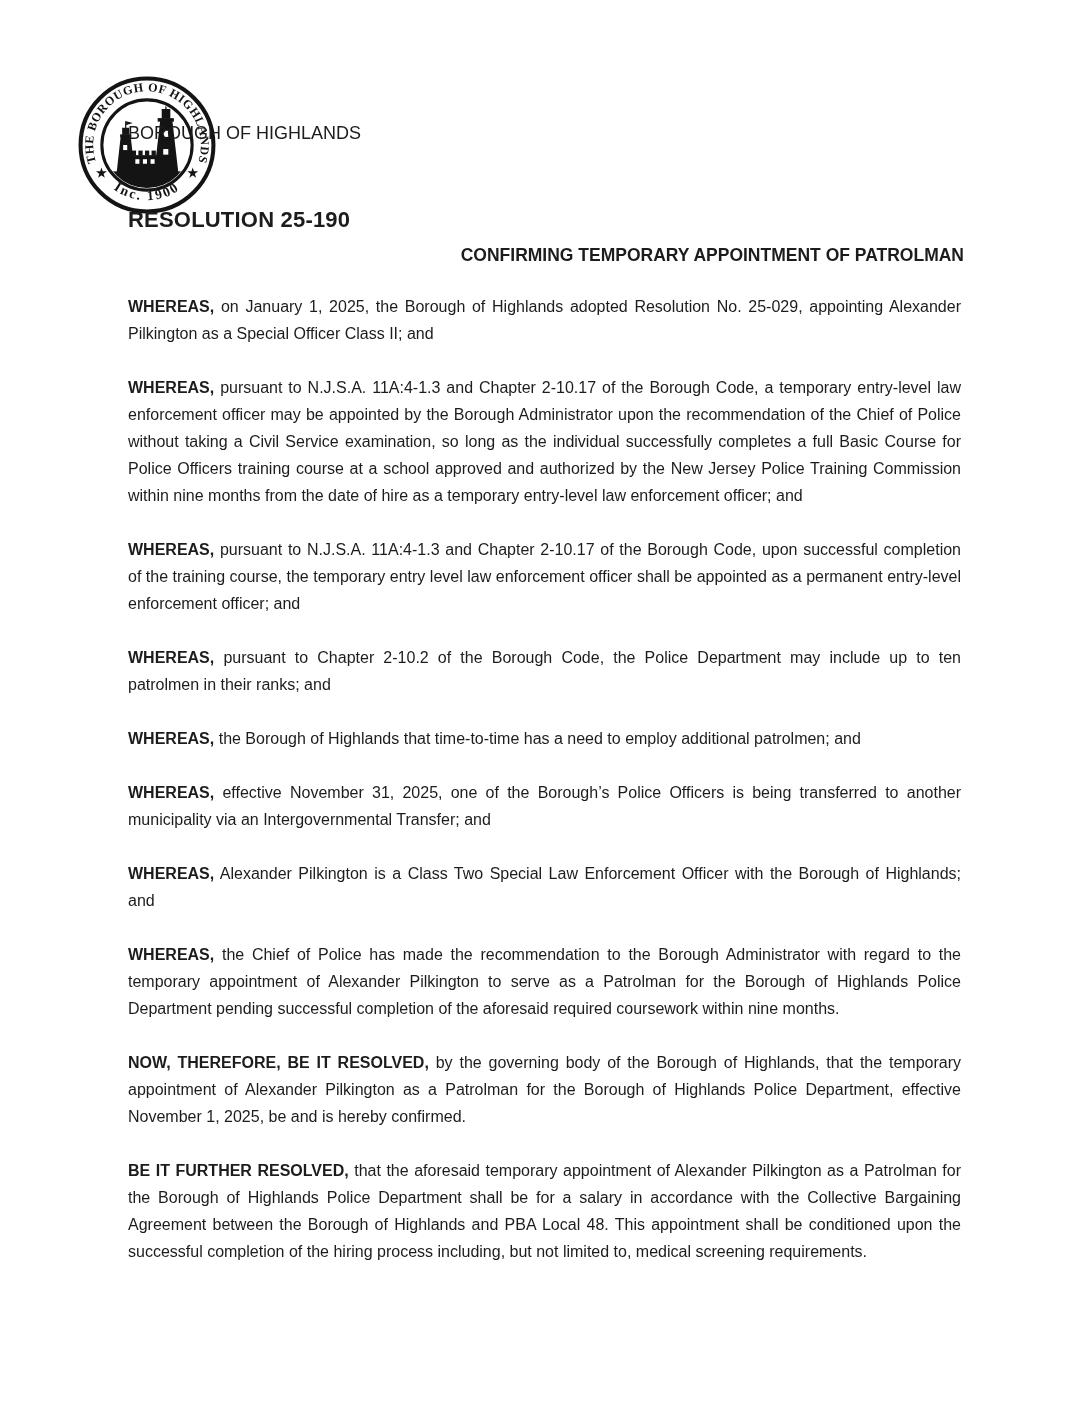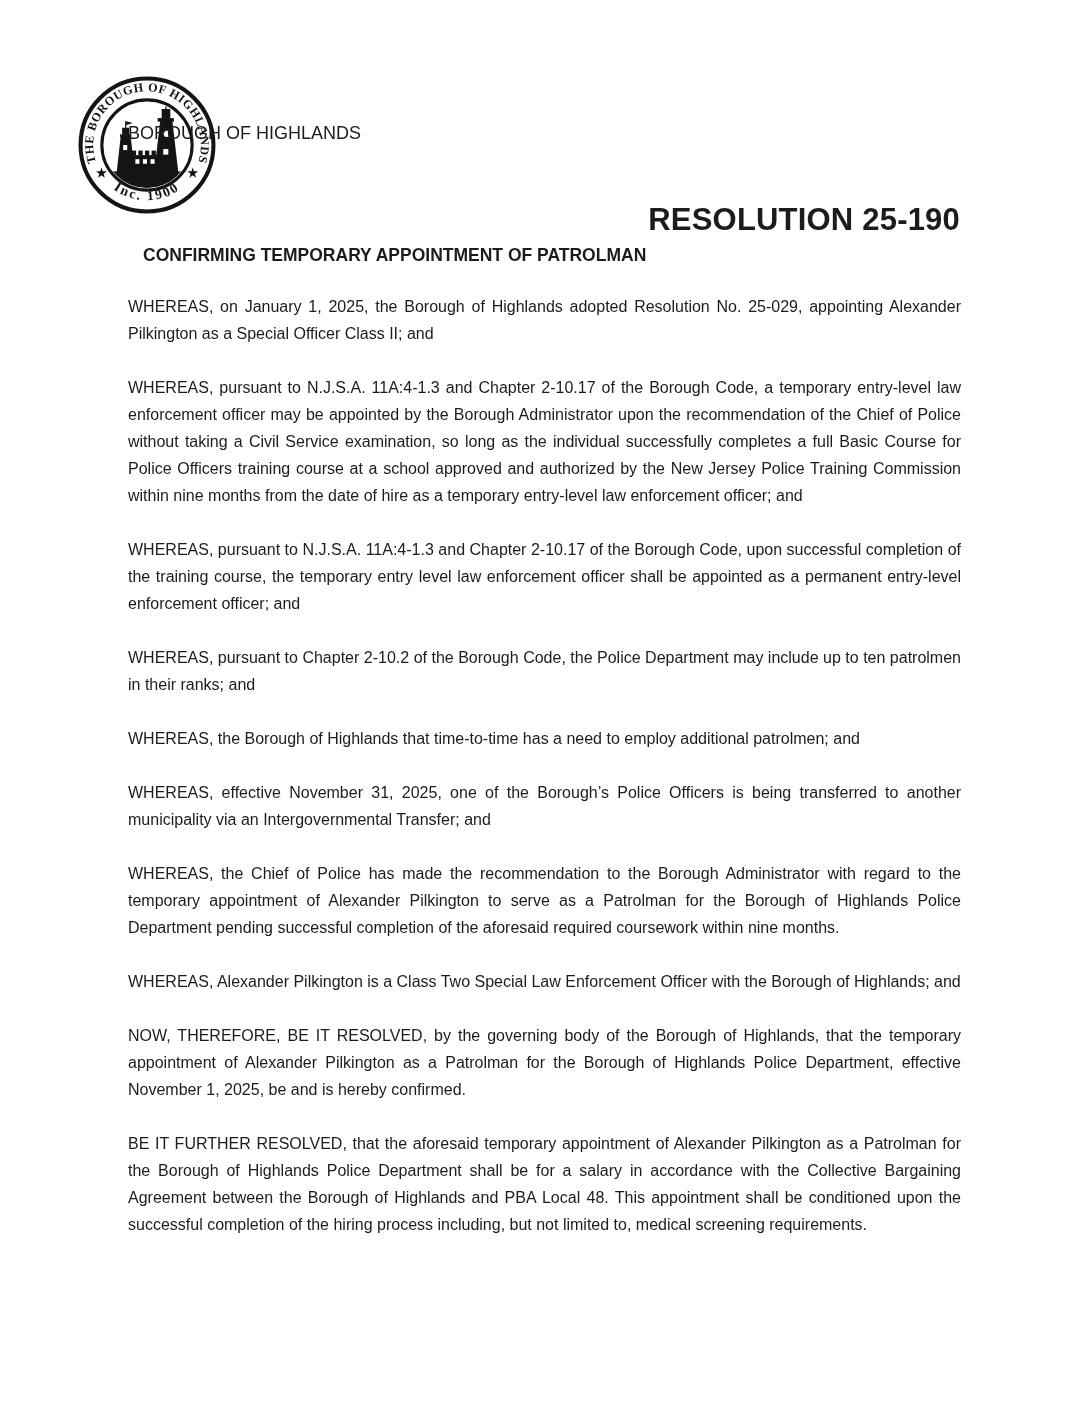--- a/index.html
+++ b/index.html
@@ -37,50 +37,50 @@
     text-align: left;
     font-size: 18px;
     line-height: 27px;
     font-weight: normal;
   }
   .doc-title {
     position: absolute;
     top: 201px;
     left: 128px;
     width: 832px;
-    text-align: right;
-    font-size: 31px;
+    text-align: left;
+    font-size: 22px;
     line-height: 38px;
     font-weight: bold;
     letter-spacing: 0.2px;
   }
   .doc-subtitle {
     position: absolute;
     top: 244px;
-    left: 143px;
+    left: 132px;
     width: 832px;
-    text-align: left;
+    text-align: right;
     font-size: 17.5px;
     line-height: 22px;
     font-weight: bold;
   }
   .doc-body {
     position: absolute;
     top: 293px;
     left: 128px;
     width: 833px;
     font-size: 16px;
     line-height: 27px;
     text-align: justify;
   }
   .para {
     margin: 0 0 27px 0;
   }
   .para strong {
-    font-weight: normal;
+    font-weight: bold;
   }
 </style>
 </head>
 <body>
 
 <div class="page">
 
   <div class="seal-wrap">
     <svg viewBox="0 0 140 140" aria-hidden="true">
       <defs>
@@ -142,19 +142,19 @@
   <div class="doc-title">RESOLUTION 25-190</div>
   <div class="doc-subtitle">CONFIRMING TEMPORARY APPOINTMENT OF PATROLMAN</div>
 
   <div class="doc-body">
     <p class="para"><strong>WHEREAS,</strong><span> on January 1, 2025, the Borough of Highlands adopted Resolution No. 25-029, appointing Alexander Pilkington as a Special Officer Class II; and</span></p>
     <p class="para"><strong>WHEREAS,</strong><span> pursuant to N.J.S.A. 11A:4-1.3 and Chapter 2-10.17 of the Borough Code, a temporary entry-level law enforcement officer may be appointed by the Borough Administrator upon the recommendation of the Chief of Police without taking a Civil Service examination, so long as the individual successfully completes a full Basic Course for Police Officers training course at a school approved and authorized by the New Jersey Police Training Commission within nine months from the date of hire as a temporary entry-level law enforcement officer; and</span></p>
     <p class="para"><strong>WHEREAS,</strong><span> pursuant to N.J.S.A. 11A:4-1.3 and Chapter 2-10.17 of the Borough Code, upon successful completion of the training course, the temporary entry level law enforcement officer shall be appointed as a permanent entry-level enforcement officer; and</span></p>
     <p class="para"><strong>WHEREAS,</strong><span> pursuant to Chapter 2-10.2 of the Borough Code, the Police Department may include up to ten patrolmen in their ranks; and</span></p>
     <p class="para"><strong>WHEREAS,</strong><span> the Borough of Highlands that time-to-time has a need to employ additional patrolmen; and</span></p>
     <p class="para"><strong>WHEREAS,</strong><span> effective November 31, 2025, one of the Borough’s Police Officers is being transferred to another municipality via an Intergovernmental Transfer; and</span></p>
+    <p class="para"><strong>WHEREAS,</strong><span> Alexander Pilkington is a Class Two Special Law Enforcement Officer with the Borough of Highlands; and</span></p>
     <p class="para"><strong>WHEREAS,</strong><span> the Chief of Police has made the recommendation to the Borough Administrator with regard to the temporary appointment of Alexander Pilkington to serve as a Patrolman for the Borough of Highlands Police Department pending successful completion of the aforesaid required coursework within nine months.</span></p>
-    <p class="para"><strong>WHEREAS,</strong><span> Alexander Pilkington is a Class Two Special Law Enforcement Officer with the Borough of Highlands; and</span></p>
     <p class="para"><strong>NOW, THEREFORE, BE IT RESOLVED,</strong><span> by the governing body of the Borough of Highlands, that the temporary appointment of Alexander Pilkington as a Patrolman for the Borough of Highlands Police Department, effective November 1, 2025, be and is hereby confirmed.</span></p>
     <p class="para"><strong>BE IT FURTHER RESOLVED,</strong><span> that the aforesaid temporary appointment of Alexander Pilkington as a Patrolman for the Borough of Highlands Police Department shall be for a salary in accordance with the Collective Bargaining Agreement between the Borough of Highlands and PBA Local 48. This appointment shall be conditioned upon the successful completion of the hiring process including, but not limited to, medical screening requirements.</span></p>
   </div>
 
 </div>
 
 </body></html>

